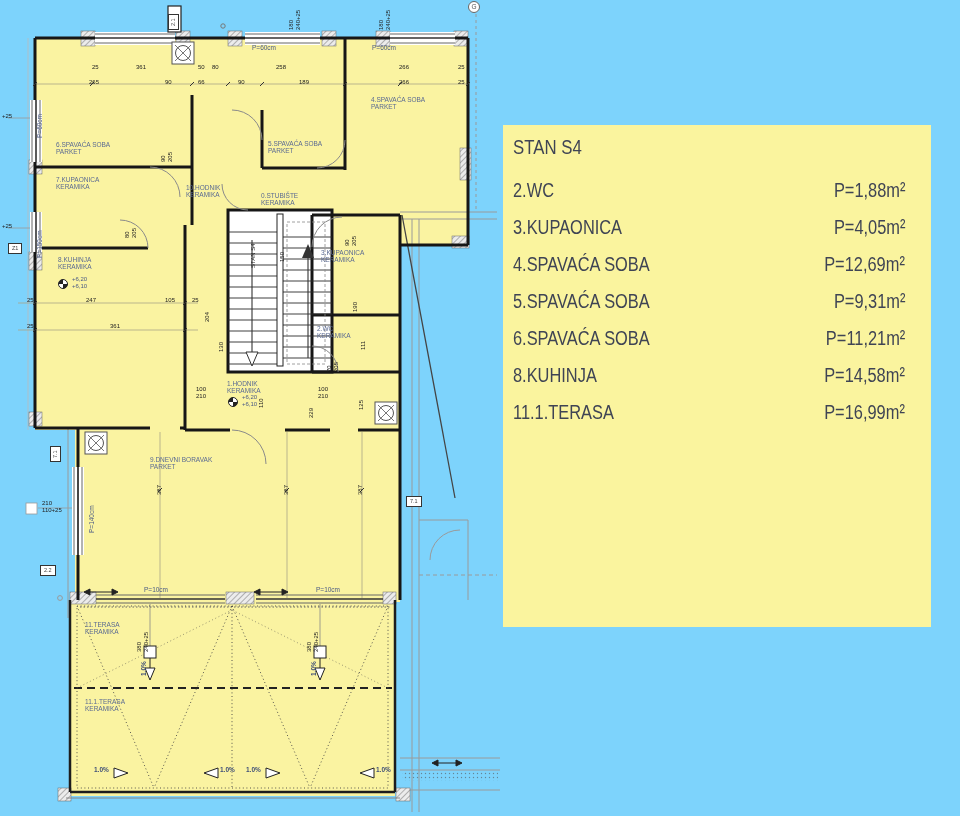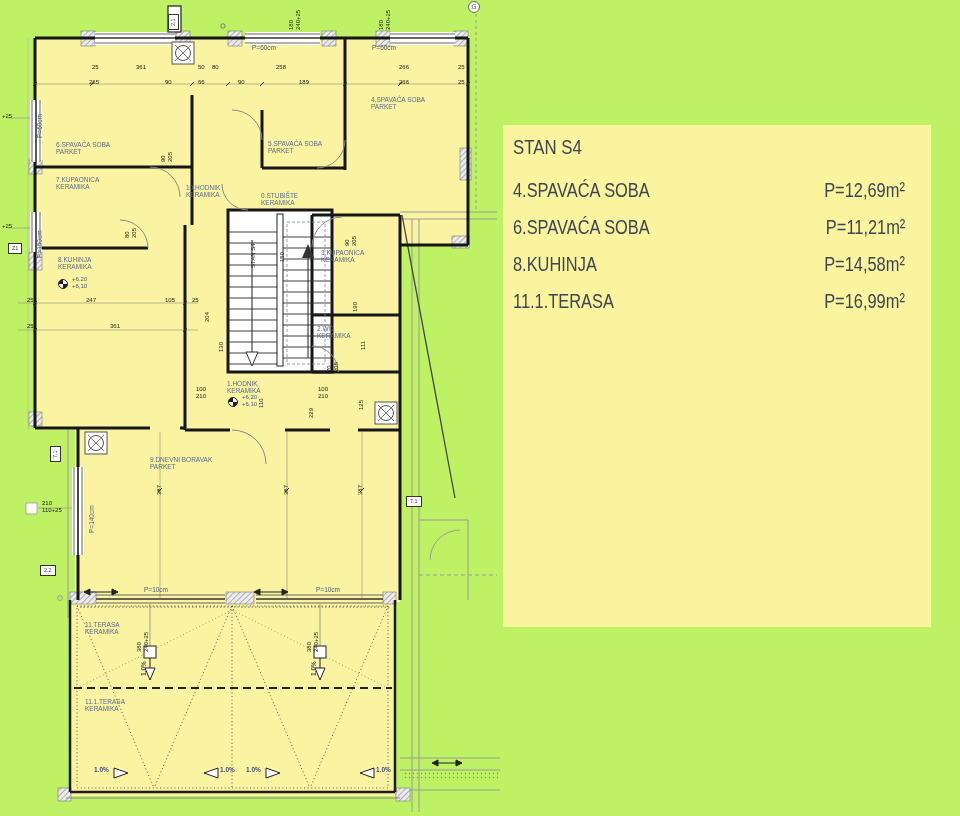--- a/index.html
+++ b/index.html
@@ -1,16 +1,16 @@
 <!DOCTYPE html>
 <html><head>
 <meta charset="utf-8">
 <style>
   html,body{margin:0;padding:0;background:#fff;}
-  .screen{position:relative;width:960px;height:816px;background:#bef264;overflow:hidden;
+  .screen{position:relative;width:960px;height:816px;background:#7dd3fc;overflow:hidden;
           font-family:"Liberation Sans",sans-serif;}
   .plan{position:absolute;left:0;top:0;width:500px;height:816px;}
   .plan svg{position:absolute;left:0;top:0;}
   #plan-texts{position:absolute;left:0;top:0;width:500px;height:816px;pointer-events:none;}
   .pt{position:absolute;font-size:6px;line-height:1.12;color:#2a2a2a;white-space:pre-line;
       transform-origin:0 0;}
   .pt.rm{font-size:6.5px;color:#5a6a92;}
   .pt.win{font-size:6.5px;color:#4a5a85;}
   .pt.lvl{font-size:6px;color:#4a5a85;}
   .pt.pct{font-size:6.5px;color:#3f4f78;font-weight:bold;}
@@ -368,24 +368,36 @@
         <div class="pt pct" style="left: 310px; top: 676px; transform: rotate(-90deg);">1.0%</div>
       </div>
   </div>
 
   <div class="legend">
     <div class="ltitle">
       <span class="cond">STAN S4</span>
     </div>
     <div class="rows">
       <div class="lrow">
+          <span class="cond">2.WC</span>
+          <span class="cond right">P=1,88m²</span>
+        </div>
+      <div class="lrow">
+          <span class="cond">3.KUPAONICA</span>
+          <span class="cond right">P=4,05m²</span>
+        </div>
+      <div class="lrow">
           <span class="cond">4.SPAVAĆA SOBA</span>
           <span class="cond right">P=12,69m²</span>
         </div>
       <div class="lrow">
+          <span class="cond">5.SPAVAĆA SOBA</span>
+          <span class="cond right">P=9,31m²</span>
+        </div>
+      <div class="lrow">
           <span class="cond">6.SPAVAĆA SOBA</span>
           <span class="cond right">P=11,21m²</span>
         </div>
       <div class="lrow">
           <span class="cond">8.KUHINJA</span>
           <span class="cond right">P=14,58m²</span>
         </div>
       <div class="lrow">
           <span class="cond">11.1.TERASA</span>
           <span class="cond right">P=16,99m²</span>

